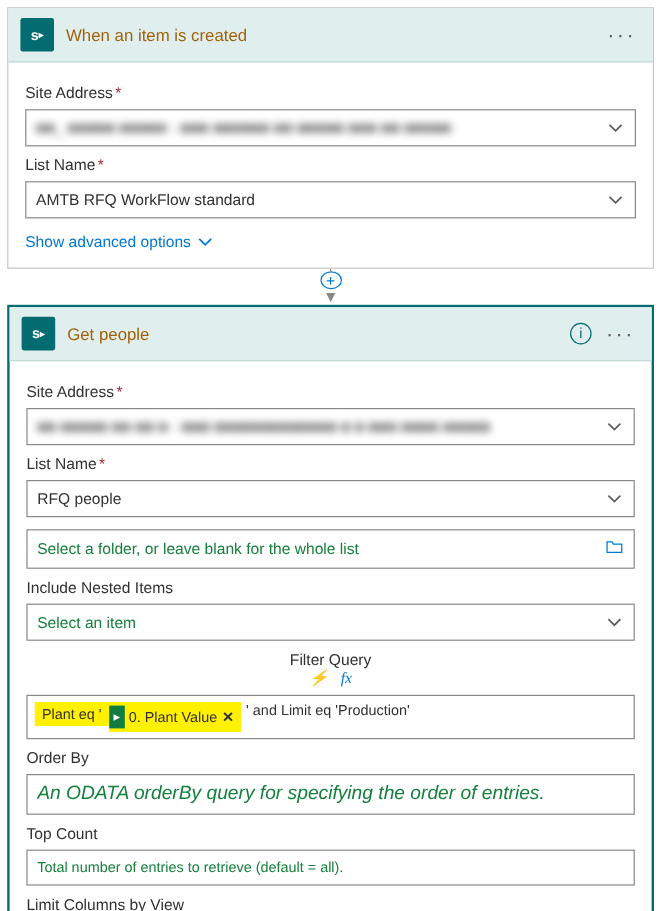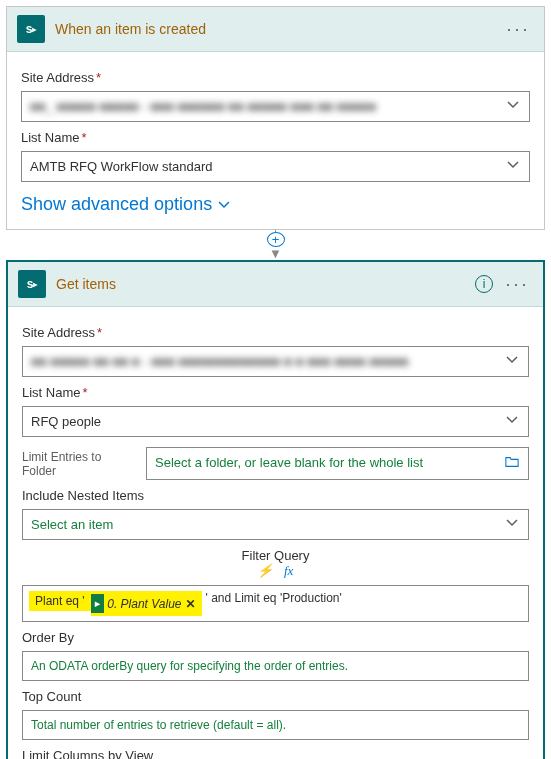--- a/index.html
+++ b/index.html
@@ -7,27 +7,27 @@
   .card { border: 1px solid #c8c6c4; background: #fff; }
   .card.selected { border: 2px solid #036c70; }
   .header { display: flex; align-items: center; padding: 8px 10px; background: #e0eeee; border-bottom: 1px solid #c2d7d7; }
   .header .icon-box { width: 28px; height: 28px; background: #036c70; color: #fff; display: flex; align-items: center; justify-content: center; border-radius: 2px; margin-right: 10px; font-size: 12px; font-weight: bold; }
   .header .title { flex: 1; font-size: 14px; color: #a16207; }
   .header .info { width: 18px; height: 18px; border: 1.5px solid #036c70; border-radius: 50%; color: #036c70; display: flex; align-items: center; justify-content: center; font-size: 12px; margin-right: 8px; cursor: pointer; }
   .header .menu { color: #605e5c; font-size: 18px; letter-spacing: 2px; cursor: pointer; line-height: 8px; padding: 0 4px;}
   .body { padding: 10px 14px 14px 14px; }
   .label { font-size: 13px; color: #323130; margin: 8px 0 6px 0; display: block; }
   .req { color: #a4262c; margin-left: 2px; }
-  .field { display: flex; align-items: flex-start; border: 1px solid #8a8886; padding: 7px 8px; font-size: 13px; color: #323130; background: #fff; }
+  .field { display: flex; align-items: center; border: 1px solid #8a8886; padding: 7px 8px; font-size: 13px; color: #323130; background: #fff; }
   .field .val { flex: 1; white-space: nowrap; overflow: hidden; text-overflow: ellipsis; }
   .field .placeholder { color: #15803d; }
   .chev { width: 14px; color: #605e5c; margin-left: 6px; }
   .chev svg, .chev-sm svg { display: block; }
   .folder-icon { width: 16px; color: #0078d4; margin-left: 6px; }
-  .link-row { display: flex; align-items: center; color: #0078d4; font-size: 18px; margin-top: 12px; cursor: pointer; }
+  .link-row { display: flex; align-items: center; color: #0078d4; font-size: 13px; margin-top: 12px; cursor: pointer; }
   .link-row .chev-sm { width: 12px; margin-left: 6px; }
   .connector { position: relative; height: 30px; display: flex; flex-direction: column; align-items: center; justify-content: center; }
   .connector .line { width: 1px; background: #8a8886; height: 8px; }
   .connector .plus { width: 18px; height: 18px; border: 1.5px solid #0078d4; border-radius: 50%; color: #0078d4; display: flex; align-items: center; justify-content: center; font-size: 13px; background: #fff; cursor: pointer; line-height: 1;}
   .connector .arrow { color: #8a8886; font-size: 13px; line-height: 1; }
   .row-flex { display: flex; align-items: center; gap: 12px; }
   .lbl-inline { font-size: 12px; color: #605e5c; flex-shrink: 0; width: 112px; }
   .label-with-icons { display: flex; align-items: center; justify-content: space-between; margin: 8px 0 6px 0; flex-direction: column; }
   .label-with-icons .icons { display:flex; gap:10px; color:#0078d4; }
   .label-with-icons .icons span { cursor:pointer; font-style: italic; font-family: Georgia, serif;}
@@ -91,21 +91,21 @@
   <div class="plus">+</div>
   <div class="arrow">▼</div>
 </div>
 
 <div class="card selected">
   <div class="header">
     <div class="icon-box">
       <span>s</span>
         <span style="font-size:8px;">▸</span>
     </div>
-    <div class="title">Get items</div>
+    <div class="title">Get people</div>
     <div class="info">i</div>
     <div class="menu">···</div>
   </div>
   <div class="body">
 
     <div class="label">
       <span>Site Address</span><span class="req">*</span>
     </div>
     <div class="field">
       <span class="val blur">■■ ■■■■■ ■■ ■■ ■ - ■■■ ■■■■■■■■■■■■■ ■ ■ ■■■ ■■■■ ■■■■■</span>
@@ -122,21 +122,20 @@
     <div class="field">
       <span class="val">RFQ people</span>
       <span class="chev">
           <svg viewBox="0 0 12 12" width="12" height="12">
             <path d="M1 3l5 5 5-5" fill="none" stroke="currentColor" stroke-width="1.5"></path>
           </svg>
         </span>
     </div>
 
     <div class="row-flex" style="margin-top:10px;">
-      <span class="lbl-inline">Limit Entries to Folder</span>
       <div class="field" style="flex:1;">
         <span class="val placeholder">Select a folder, or leave blank for the whole list</span>
         <span class="folder-icon">
           <svg viewBox="0 0 16 16" width="16" height="14">
               <path d="M1 3h5l1 2h8v8H1z" fill="none" stroke="currentColor" stroke-width="1.2"></path>
             </svg>
         </span>
       </div>
     </div>
 
@@ -156,29 +155,29 @@
         <span>⚡</span>
         <span>fx</span>
       </span>
     </div>
     <div class="filter-box">
       <span class="token-yellow">
         <span>Plant eq '</span>
       </span>
         <span class="token-yellow" style="padding-left:0;">
         <span class="token-green">▸</span>
-        <span style="margin-left:3px;font-style:italic;">0. Plant Value</span>
+        <span style="margin-left:3px;">0. Plant Value</span>
         <span class="token-x">✕</span>
       </span>
       <span class="after-text">' and Limit eq 'Production'</span>
     </div>
 
     <div class="label">Order By</div>
     <div class="field">
-      <span class="val placeholder" style="font-size:12px;">An ODATA orderBy query for specifying the order of entries.</span>
+      <span class="val placeholder" style="font-size:16px;font-style:italic;">An ODATA orderBy query for specifying the order of entries.</span>
     </div>
 
     <div class="label">Top Count</div>
     <div class="field">
       <span class="val placeholder" style="font-size:12px;">Total number of entries to retrieve (default = all).</span>
     </div>
 
     <div class="label">Limit Columns by View</div>
     <div class="field">
       <span class="val placeholder">Select an item</span>

